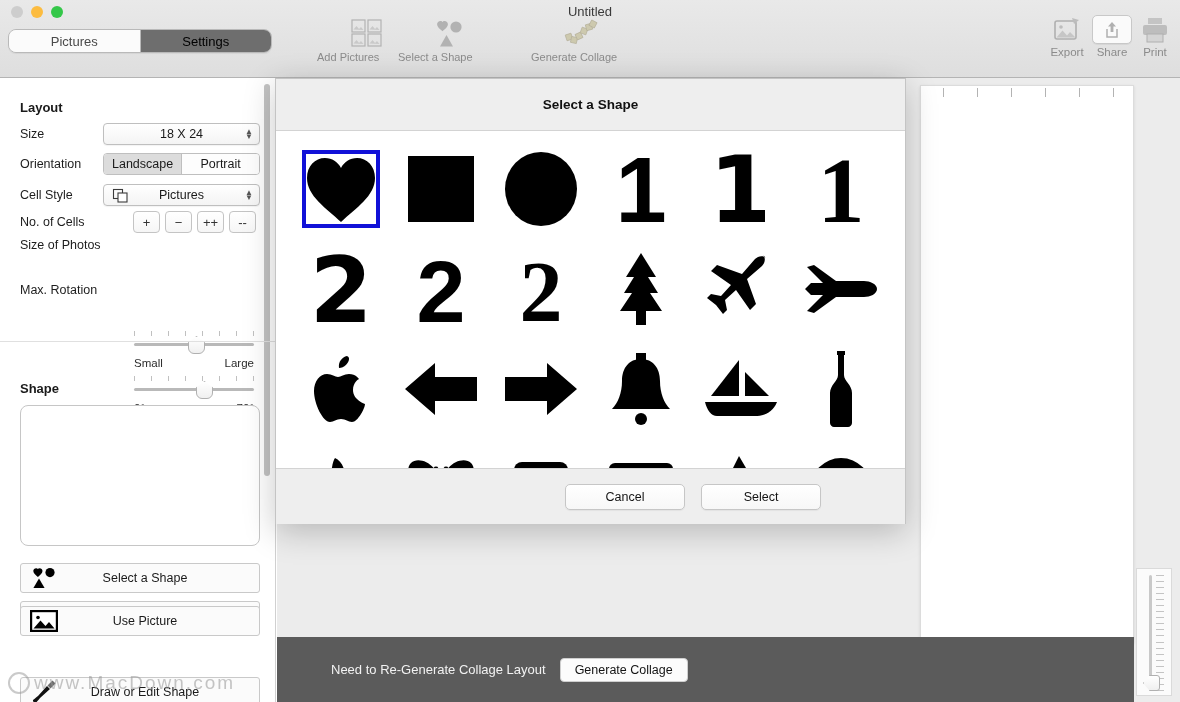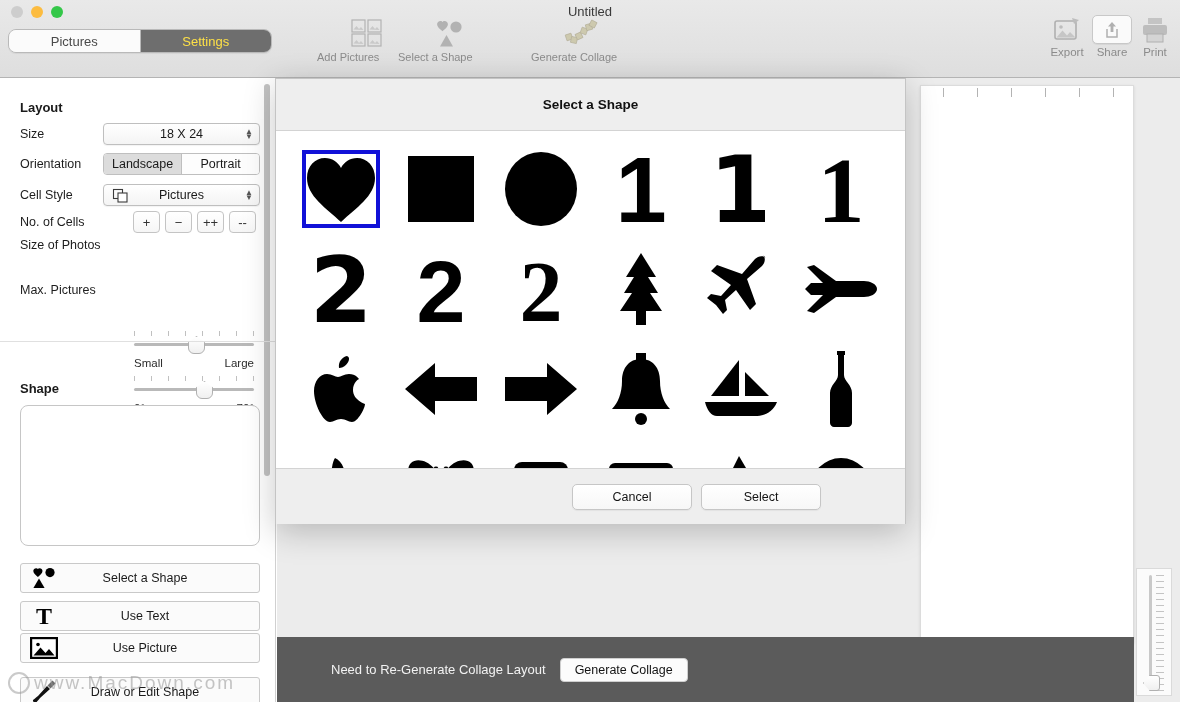--- a/index.html
+++ b/index.html
@@ -29,21 +29,21 @@
   .segctl {
     position: absolute; left: 8px; top: 29px; width: 264px; height: 24px;
     display: flex; border-radius: 8px; overflow: hidden;
     border: 1px solid #b9b9b9;
     box-shadow: 0 1px 1px rgba(0,0,0,.06);
   }
   .segctl .seg {
     flex: 1; display: flex; align-items: center; justify-content: center;
     font-size: 13px; color: #4a4a4a; background: #fbfbfb; cursor: default;
   }
-  .segctl .seg.active { background: #6e6e6e; color: #fde047; }
+  .segctl .seg.active { background: #6e6e6e; color: #000000; }
   .segctl .seg + .seg { border-left: 1px solid #b9b9b9; }
 
   .win-title {
     position: absolute; left: 0; top: 4px; width: 1180px; text-align: center;
     font-size: 13px; color: #3a3a3a;
   }
 
   .tbitem {
     position: absolute; top: 18px; display: flex; flex-direction: column;
     width: 100px;
@@ -184,21 +184,21 @@
     display: grid; grid-template-columns: repeat(6, 100px);
     justify-content: center; padding-top: 8px;
   }
   .shape-cell {
     width: 100px; height: 100px; display: flex; align-items: center; justify-content: center;
   }
   .shape-cell.selected { outline: 4px solid #1111d8; outline-offset: -15px; }
   .shape-cell svg { display: block; }
   .modal-footer {
     height: 56px; background: #eeeeee; border-top: 1px solid #d3d3d3;
-    display: flex; align-items: center; justify-content: flex-end; gap: 9px; padding-right: 84px;
+    display: flex; align-items: center; justify-content: flex-end; gap: 16px; padding-right: 84px;
   }
   .dlg-btn {
     width: 120px; height: 26px; border-radius: 5px; border: 1px solid #c6c6c6;
     background: linear-gradient(to bottom,#ffffff,#f7f7f7);
     display: flex; align-items: center; justify-content: center;
     font-size: 12.5px; color: #141414; box-shadow: 0 1px 1px rgba(0,0,0,.05);
   }
 
   
   .watermark {
@@ -425,21 +425,21 @@
           <i></i>
           <i></i>
       </div>
       <div class="track"></div>
       <div class="knob" style="left:54px;"></div>
       <span class="slbl" style="left:0px;">Small</span>
       <span class="slbl" style="right:0px;">Large</span>
     </div>
 
     <div class="row" style="left:20px; top:205px;">
-      <span class="rlabel">Max. Pictures</span>
+      <span class="rlabel">Max. Rotation</span>
     </div>
     <div class="slider" style="position:absolute; left:134px; top:298px;">
       <div class="ticks">
         <i></i>
           <i></i>
           <i></i>
           <i></i>
           <i></i>
           <i></i>
           <i></i>
@@ -469,21 +469,21 @@
       <span class="btxt">Select a Shape</span>
     </div>
 
     <div class="bigbtn" style="top:523px;">
       <span class="bico">
         <span style="font-family:'Liberation Serif',serif; font-weight:bold; font-size:24px; color:#000;">T</span>
       </span>
       <span class="btxt">Use Text</span>
     </div>
 
-    <div class="bigbtn" style="top:555px;">
+    <div class="bigbtn" style="top:528px;">
       <span class="bico">
         <svg width="28" height="22" viewBox="0 0 28 22">
           <rect x="1" y="1" width="26" height="20" fill="#ffffff" stroke="#000" stroke-width="2.4"></rect>
           <circle cx="8" cy="7.5" r="1.8" fill="#000"></circle>
           <path d="M3.5 18.5l7-8 5 5.5 3.5-4 5.5 6.5z" fill="#000"></path>
         </svg>
       </span>
       <span class="btxt">Use Picture</span>
     </div>
 

